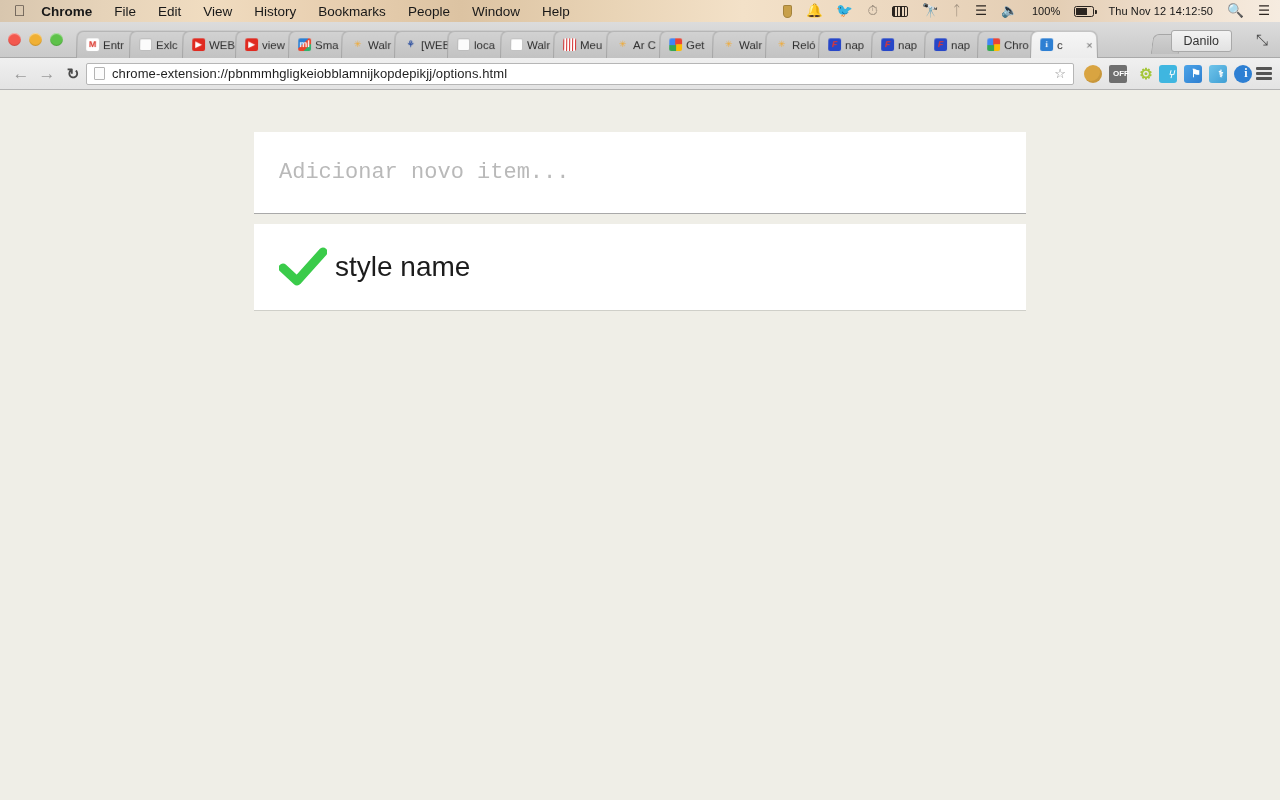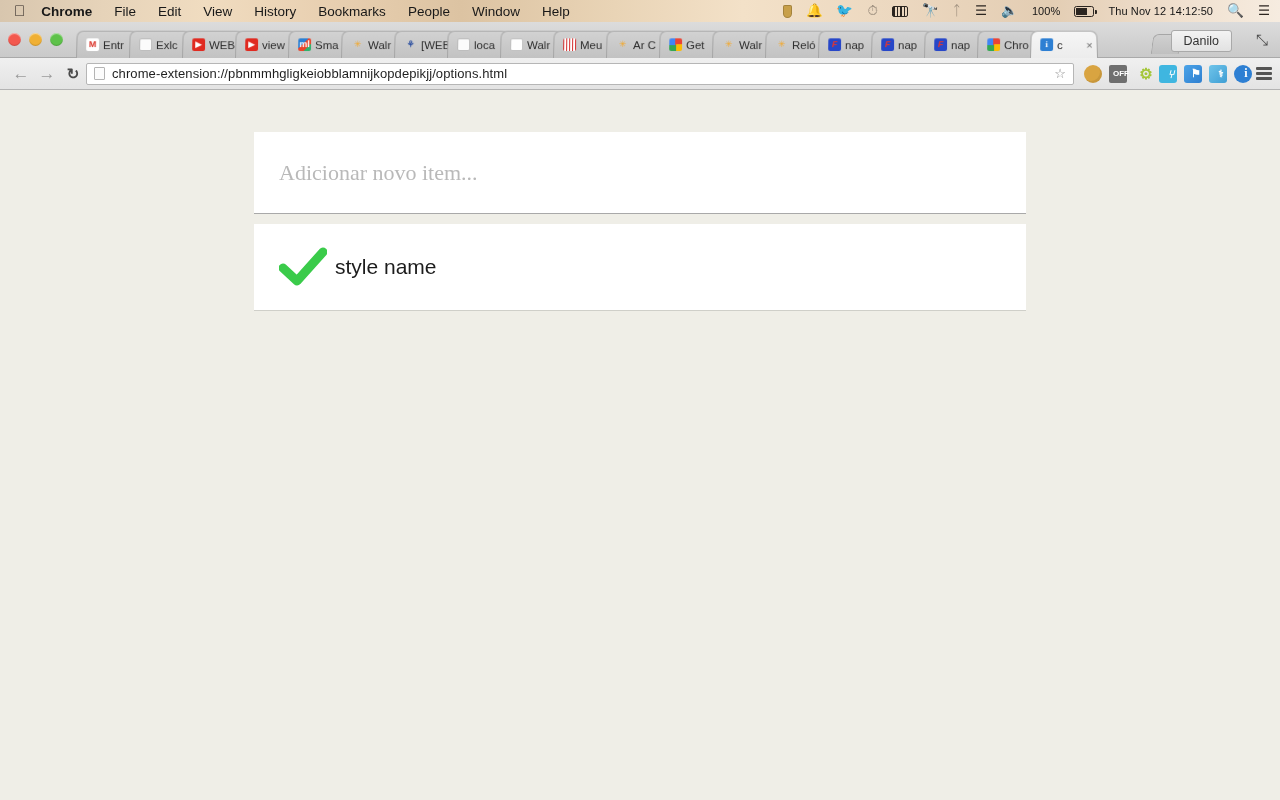--- a/index.html
+++ b/index.html
@@ -158,32 +158,32 @@
   .card {
     position:absolute; left:254px; width:772px; background:#fff;
   }
   #add-card {
     top: 42px; height: 82px;
     border-bottom: 1px solid #a9a9a9;
     display:flex; align-items:center;
   }
   #add-input {
     border:none; outline:none; background:transparent;
-    font-family:Liberation Serif, serif;
+    font-family:Liberation Mono, monospace;
     font-size:22px; color:#333; padding-left:25px; width:100%;
   }
   #add-input::placeholder { color:#b9b9b9; }
   #list-card {
     top: 134px; height: 87px;
     border-bottom: 1px solid #cfcfc9;
     display:flex; align-items:center;
   }
   #check-icon { margin-left:25px; width:52px; flex:0 0 52px; display:flex; align-items:center;}
   #check-icon svg { display:block; }
-  #item-label { font-size:21px; color:#1c1c1c; margin-left:4px; }
+  #item-label { font-size:28px; color:#1c1c1c; margin-left:4px; }
 </style>
 </head>
 <body>
 
 <div id="menubar">
   <span class="apple"></span>
   <span class="menu-item bold">Chrome</span>
   <span class="menu-item">File</span>
   <span class="menu-item">Edit</span>
   <span class="menu-item">View</span>

